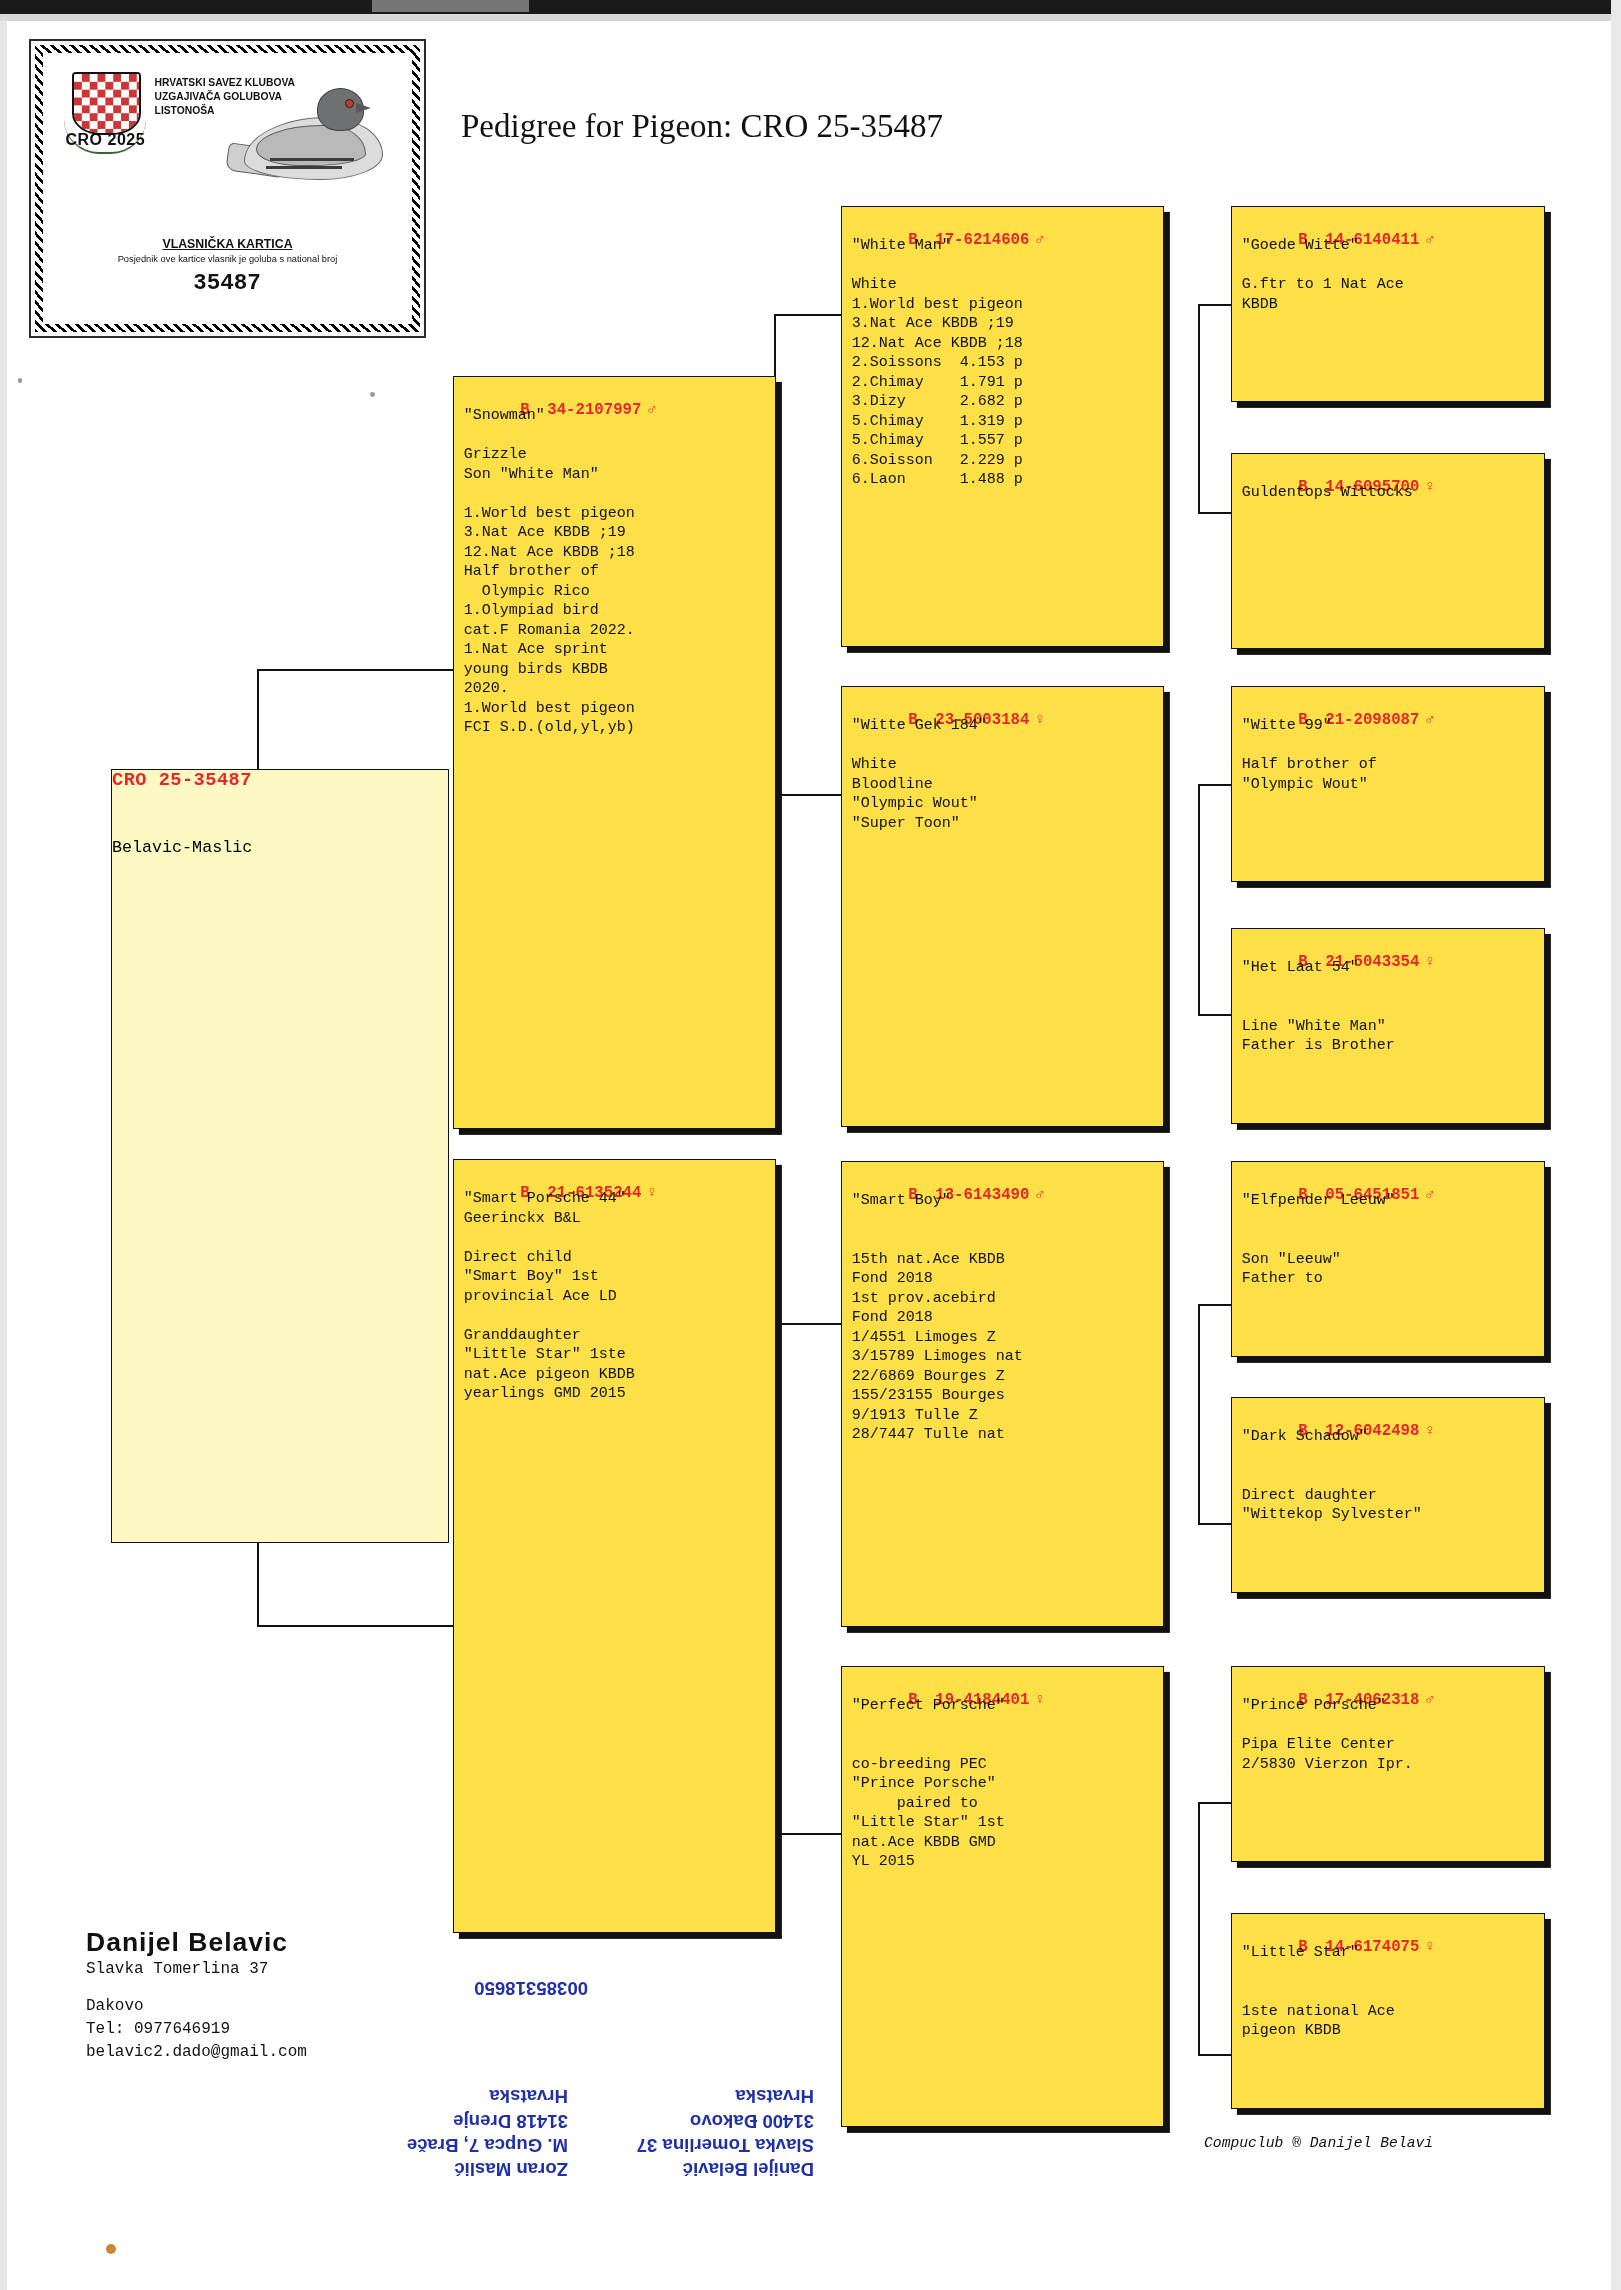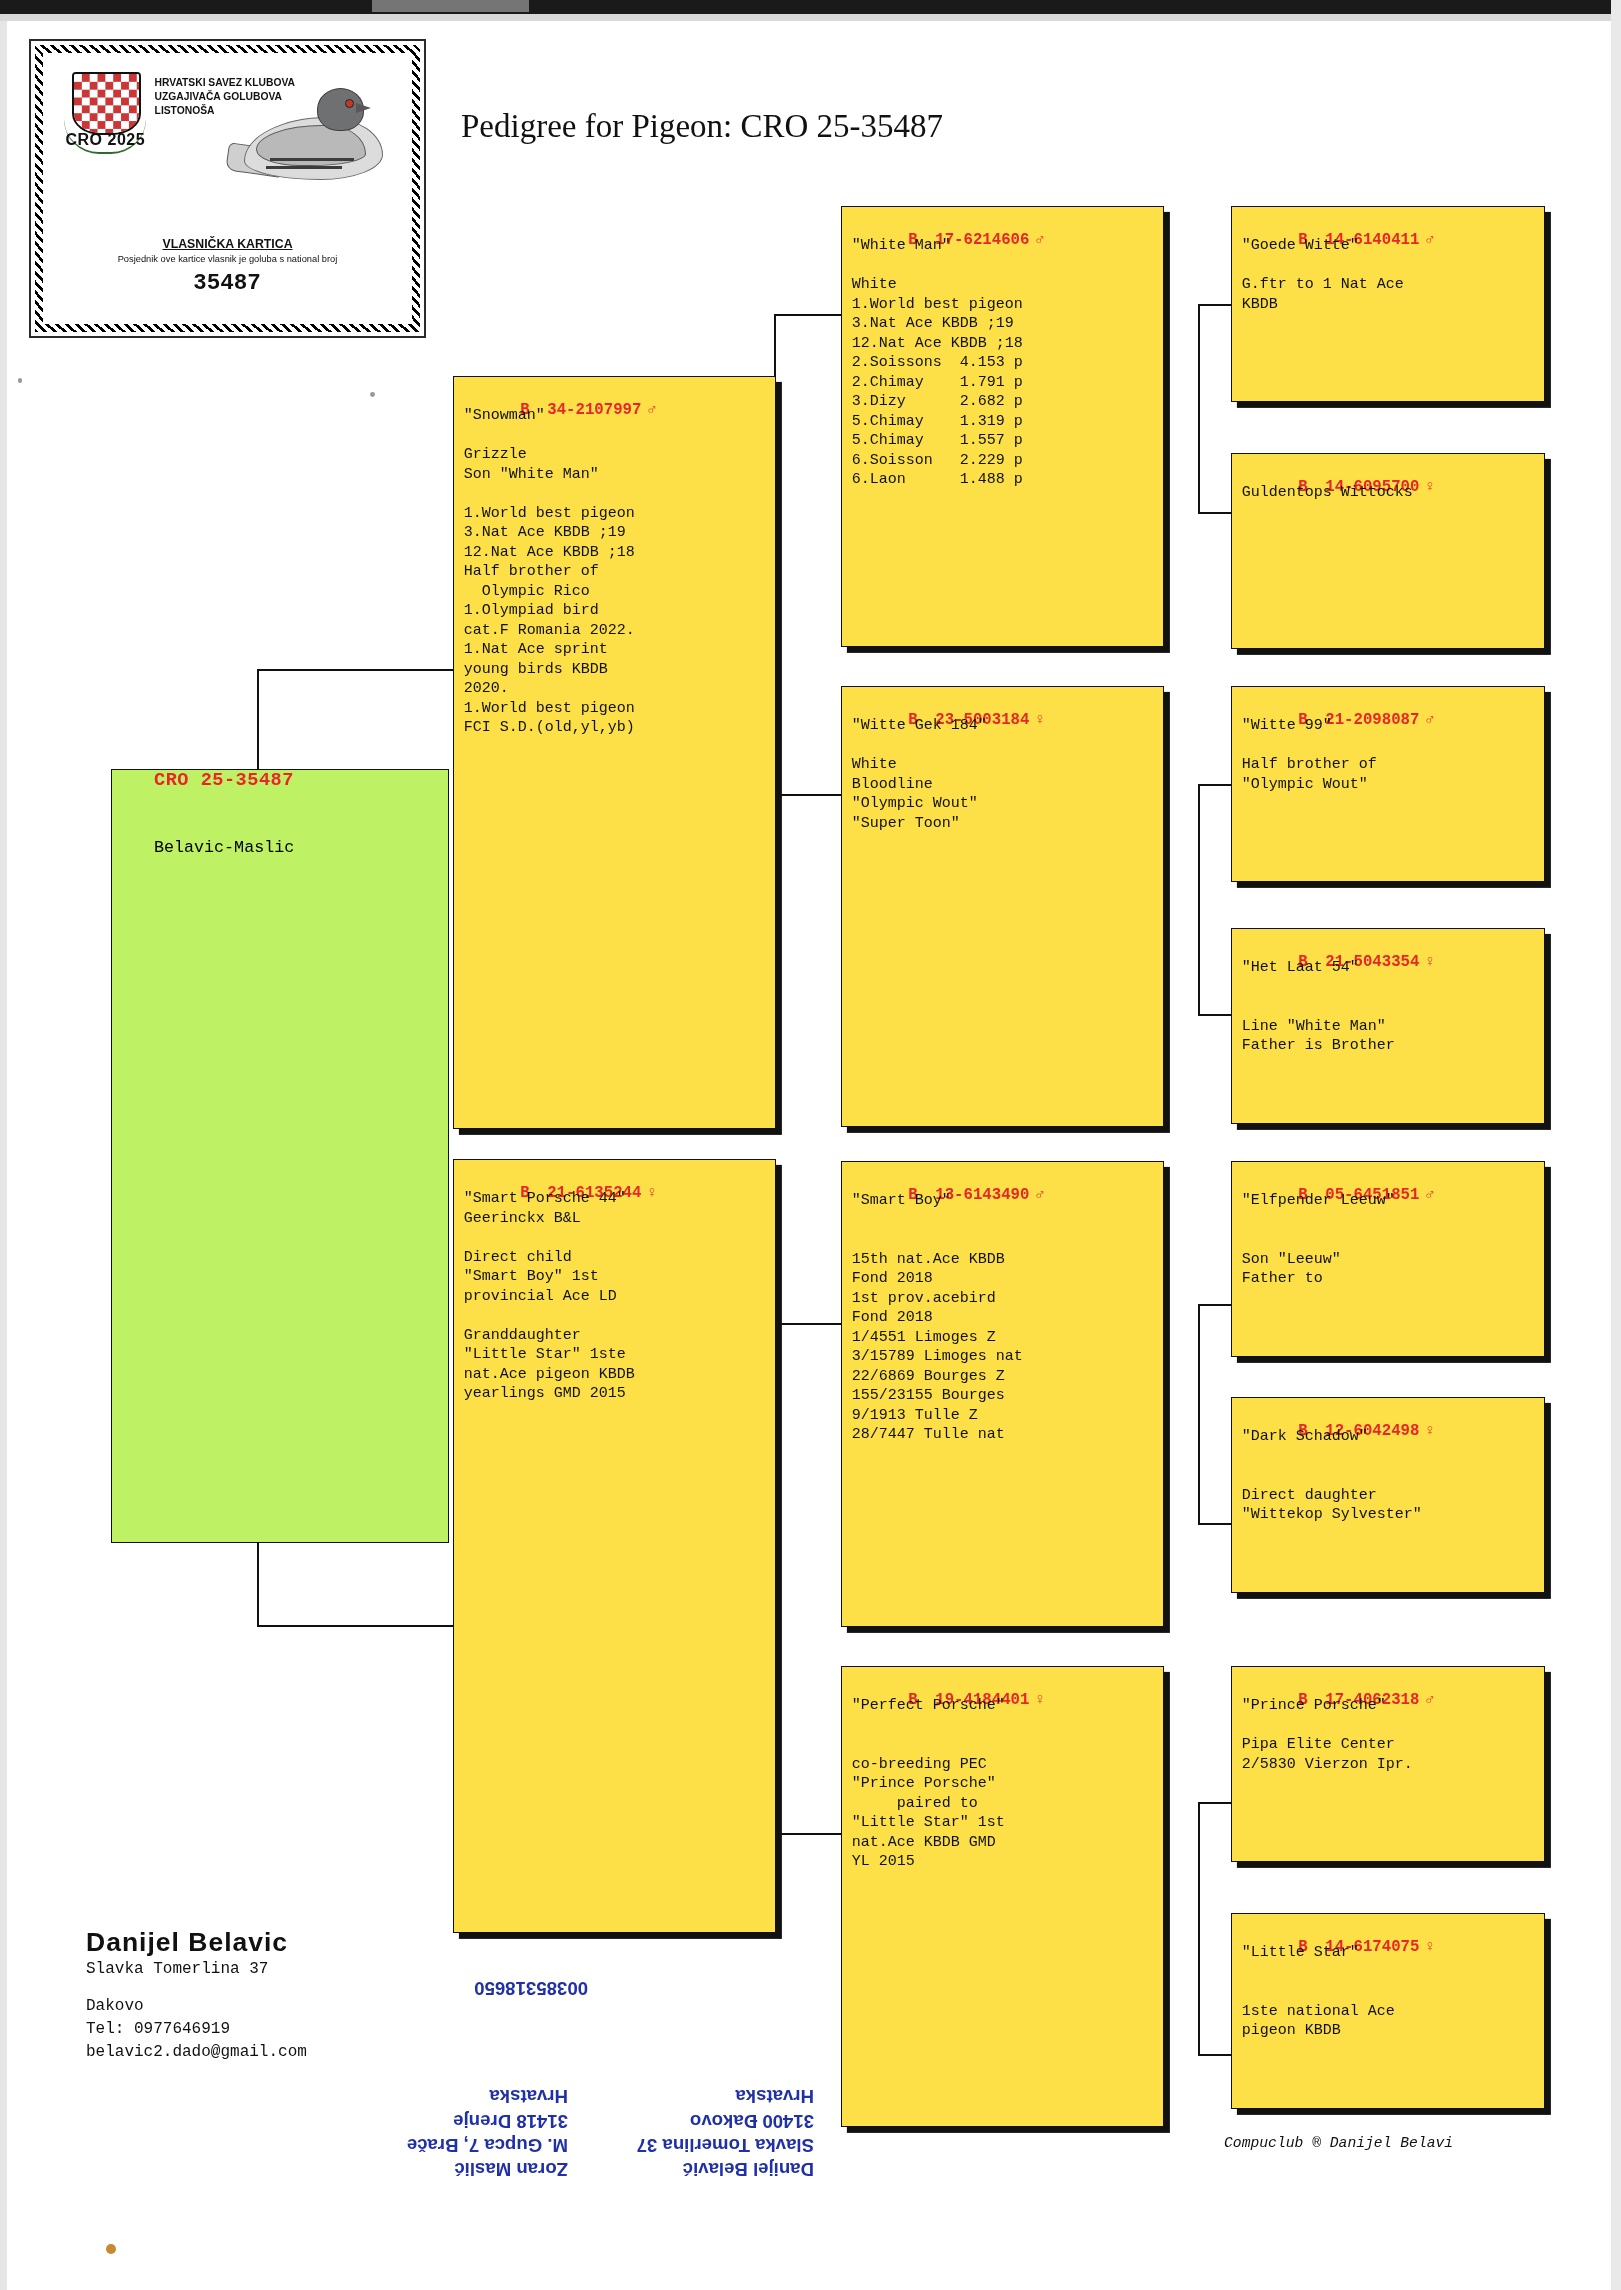--- a/index.html
+++ b/index.html
@@ -246,22 +246,21 @@
     font-size: 15px;
     line-height: 1.3;
     color: #111;
     white-space: pre-wrap;
   }
   
   .subject-box {
     position: absolute;
     box-sizing: border-box;
     border: 1.5px solid #111;
-    background: #bef264;
-    padding-left: 42px;
+    background: #fef9c3;
   }
   .subject-box .ring-line {
     color: #e8262a;
     font-weight: bold;
     letter-spacing: 0.5px;
   }
 
   
   .conn {
     position: absolute;
@@ -300,21 +299,20 @@
     transform: rotate(180deg);
     transform-origin: left top;
   }
   .compuclub {
     position: absolute;
     left: 1204px; top: 2135px;
     font-family: "Liberation Mono", monospace;
     font-size: 14.7px;
     font-style: italic;
     color: #111;
-    margin-left: 20px;
   }
   .speck {
     position: absolute;
     background: #999;
     border-radius: 50%;
   }
 </style>
 </head>
 <body>
 

